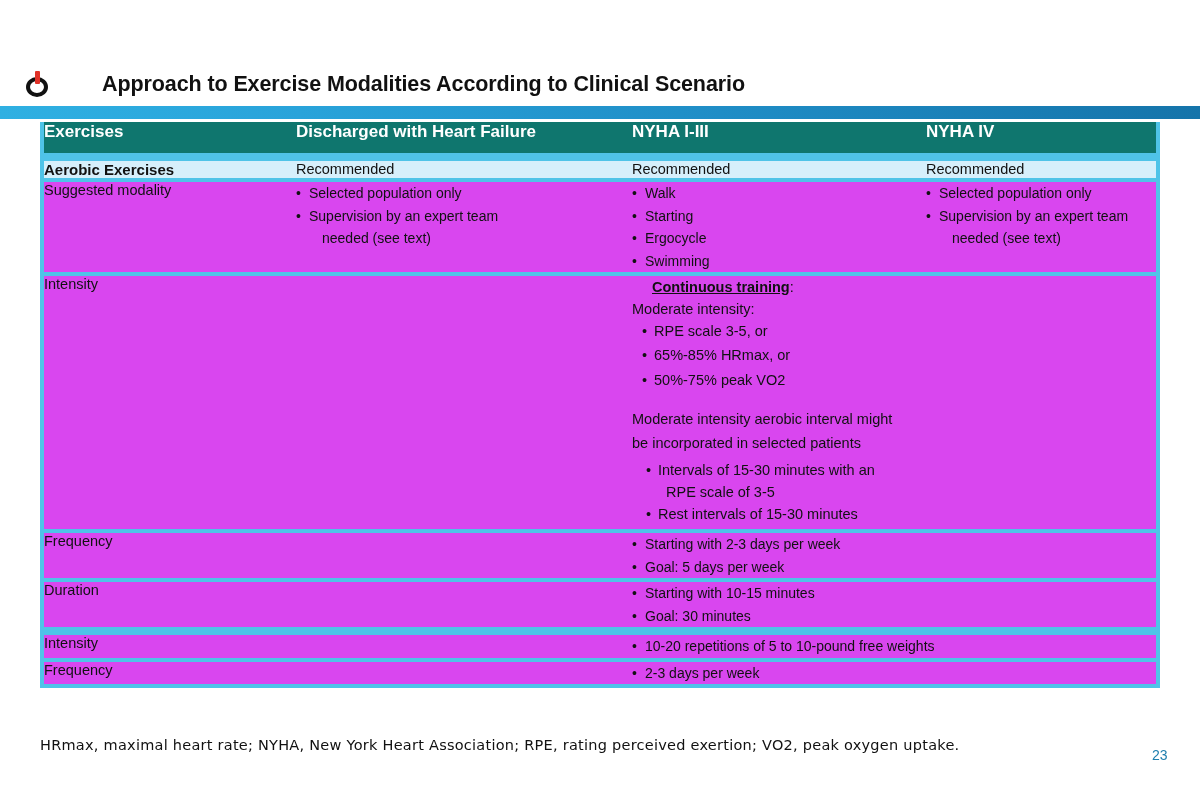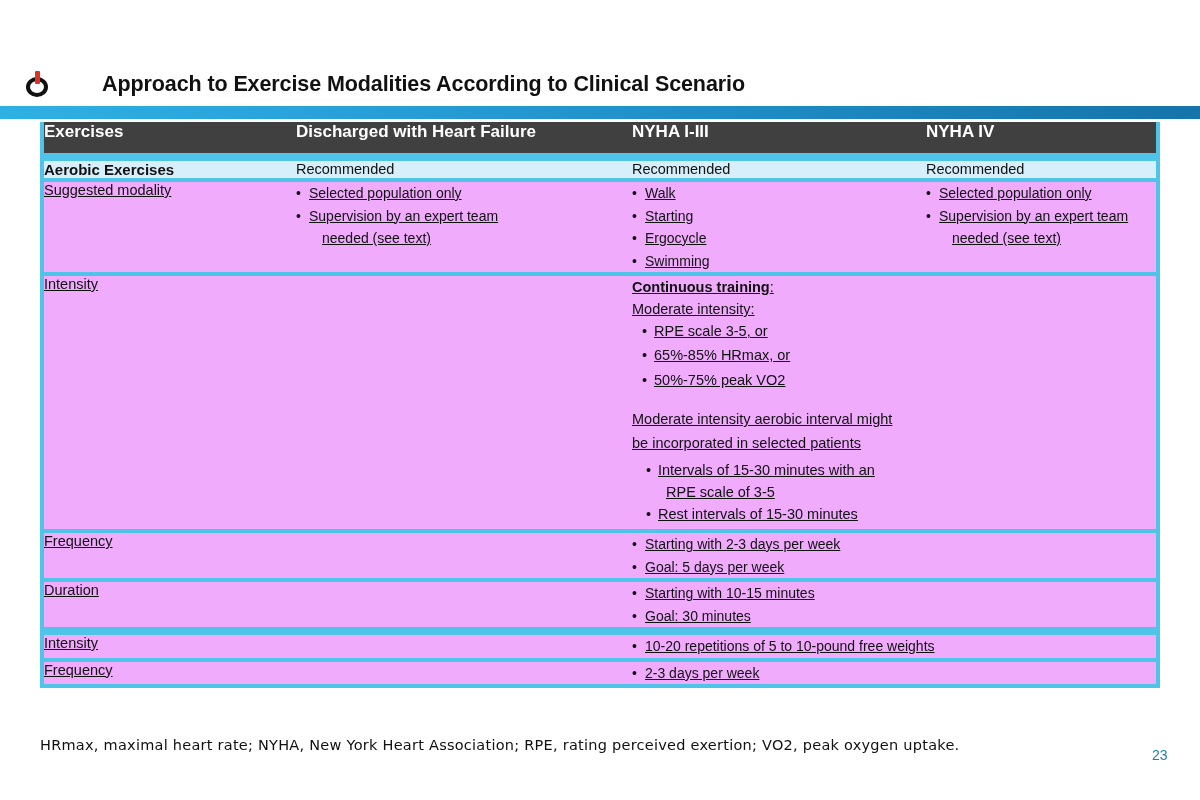--- a/index.html
+++ b/index.html
@@ -47,35 +47,35 @@
   #exercise-table{
     position:absolute;left:40px;top:122px;width:1120px;
     border-collapse:separate;border-spacing:0;
     table-layout:fixed;
   }
   #exercise-table td,#exercise-table th{
     padding:0;margin:0;vertical-align:top;text-align:left;
   }
 
   .hdr-row th{
-    background:#404040;
+    background:#0f766e;
     color:#ffffff;
     font-size:17px;
     font-weight:bold;
     height:31px;
     vertical-align:middle;
     padding:0 0 0 10px;
     white-space:nowrap;
   }
   #exercise-table{border-left:4px solid #4fc3e8;border-right:4px solid #4fc3e8;}
   .rule{height:4px;background:#4fc3e8;}
   .rule td{height:4px;padding:0;}
 
   .band td{background:#d6effb;}
-  .plain td{background:#f0abfc;text-decoration:underline;}
+  .plain td{background:#d946ef;}
 
   .rowlabel-bold{
     font-size:15px;font-weight:bold;color:#111;
     padding:5px 8px 6px 10px;white-space:nowrap;
   }
   .rowlabel{
     font-size:14.5px;color:#111;
     padding:5px 8px 6px 10px;white-space:nowrap;
   }
   .val{
@@ -91,21 +91,21 @@
     font-size:14px;color:#111;line-height:22.5px;
     padding-left:13px;position:relative;white-space:nowrap;
   }
   ul.blist li::before{
     content:"\2022";position:absolute;left:0;top:0;font-size:14px;
   }
   ul.blist li.cont{padding-left:26px;}
   ul.blist li.cont::before{content:"";}
 
   .intensity-block{font-size:14.5px;color:#111;line-height:22px;padding:4px 8px 4px 8px;}
-  .ct-head{font-weight:bold;text-decoration:underline;display:inline;}
+  .ct-head{font-weight:bold;text-decoration:underline;display:inline;margin-left:20px;}
   .ct-colon{display:inline;}
   .sub{margin:0;padding:0;list-style:none;}
   .sub li{position:relative;padding-left:22px;line-height:23px;white-space:nowrap;}
   .sub li::before{content:"\2022";position:absolute;left:10px;top:0;}
   .sub li.wide{line-height:25px;}
   .gap{height:14px;}
   .para{line-height:24px;white-space:nowrap;}
   .sub2{margin:4px;padding:0;list-style:none;}
   .sub2 li{position:relative;padding-left:22px;line-height:22px;white-space:nowrap;}
   .sub2 li::before{content:"\2022";position:absolute;left:10px;top:0;}

